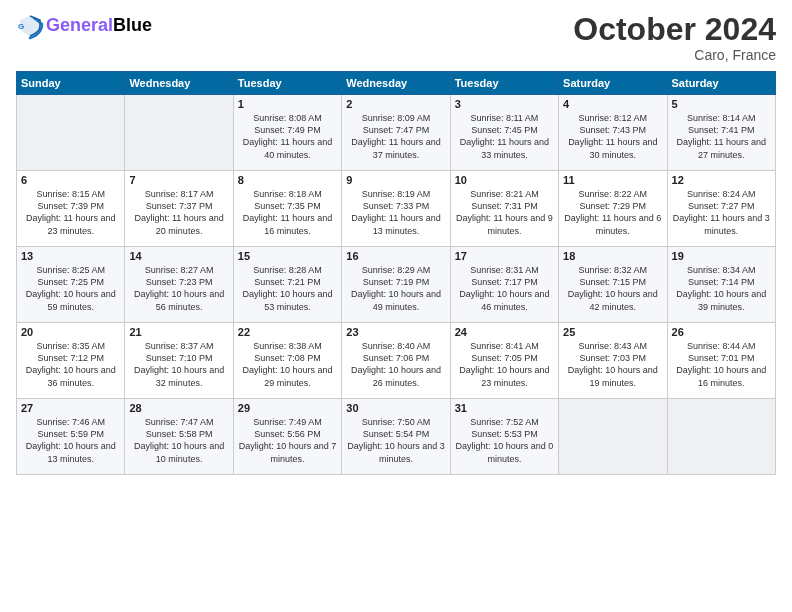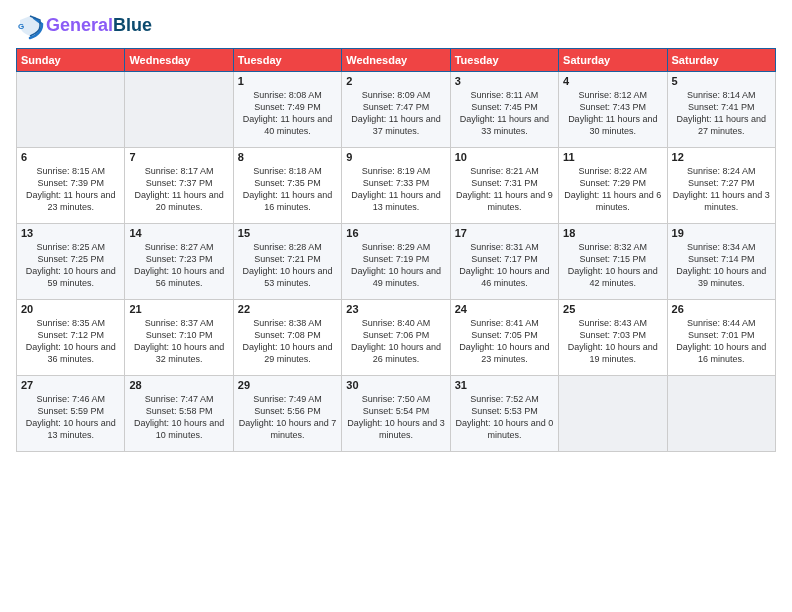--- a/index.html
+++ b/index.html
@@ -25,21 +25,21 @@
     .logo {
       display: flex;
       align-items: center;
     }
     .logo-text {
       font-size: 18px;
       font-weight: bold;
       line-height: 1.1;
     }
     .logo-general { color: #8b5cf6; }
-    .logo-blue { color: #0c4a6e; }
+    .logo-blue { color: #000000; }
     .logo-icon {
       width: 28px;
       height: 28px;
       margin-right: 2px;
     }
     .title-block {
       text-align: right;
     }
     .month-title {
       font-size: 32px;
@@ -50,21 +50,21 @@
     .location {
       font-size: 14px;
       color: #555;
     }
     table {
       width: 100%;
       border-collapse: collapse;
       font-size: 10px;
     }
     thead tr th {
-      background: #ef4444;
+      background: #0369a1;
       color: #fff;
       padding: 5px 4px;
       text-align: left;
       font-size: 11px;
       font-weight: bold;
       border: 1px solid #1a5fa0;
     }
     tbody tr td {
       border: 1px solid #ccc;
       vertical-align: top;
@@ -107,20 +107,24 @@
         <path d="M18 6 L26 12 Q26 22 14 26" fill="none" stroke="#2176c7" stroke-width="2.5" stroke-linecap="round"></path>
         <path d="M14 4 L24 8 L24 14 Q24 20 14 24" fill="none" stroke="#1a5fa0" stroke-width="1.5"></path>
         <text x="2" y="17" font-size="8" fill="#2176c7" font-weight="bold">G</text>
       </svg>
       <div>
         <div class="logo-text">
           <span class="logo-general">General</span><span class="logo-blue">Blue</span>
         </div>
       </div>
     </div>
+    <div class="title-block">
+      <div class="month-title">October 2024</div>
+      <div class="location">Caro, France</div>
+    </div>
   </div>
 
   <table>
     <thead>
       <tr>
       <th>Sunday</th>
           <th>Wednesday</th>
           <th>Tuesday</th>
           <th>Wednesday</th>
           <th>Tuesday</th>

